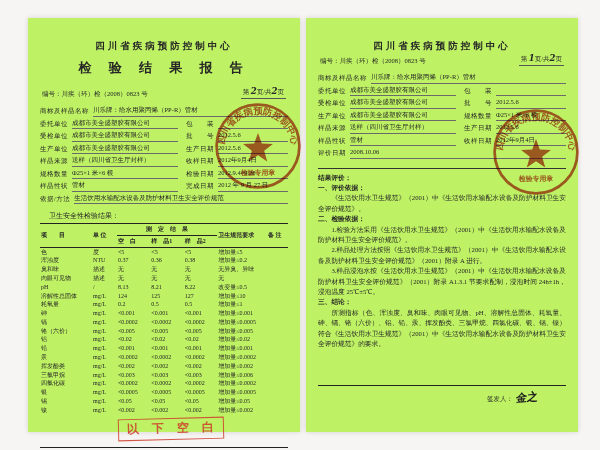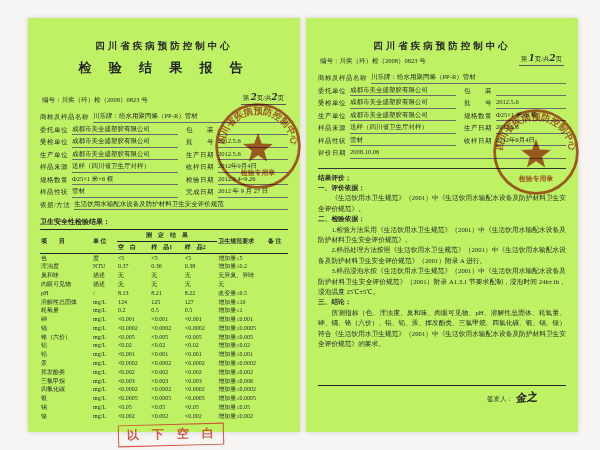--- a/index.html
+++ b/index.html
@@ -2,30 +2,30 @@
 <html><head>
 <meta charset="utf-8">
 <style>
   html,body{margin:0;padding:0;}
   body{width:600px;height:450px;background:#f6f5f3;font-family:"Liberation Serif",serif;overflow:hidden;position:relative;}
   .canvas{position:absolute;inset:0;}
   .doc{position:absolute;top:18px;width:272px;height:414px;background:#bef264;box-shadow:0 0 5px rgba(0,0,0,.14);box-sizing:border-box;padding:8px 12px;color:#262626;font-size:6.5px;}
   .doc-left{left:28px;}
   .doc-right{left:306px;}
   .org{ text-align:center;font-weight:bold;font-size:9.5px;letter-spacing:3px;margin-top:14px;}
-  .doc-title{text-align:center;font-weight:bold;font-size:13px;letter-spacing:7px;margin:6px 0 15px;}
+  .doc-title{text-align:center;font-weight:bold;font-size:13px;letter-spacing:7px;margin:6px 0 9px;}
   .meta-row{display:flex;justify-content:space-between;align-items:flex-end;margin:0 2px 5px;font-size:6.5px;}
   .page-info .hand{font-family:"DejaVu Serif",serif;font-style:italic;font-weight:bold;font-size:8.5px;}
   .page-info{border-bottom:1px solid #555;padding:0 2px 1px;}
   .fields{display:flex;flex-direction:column;gap:0;}
   .frow{display:flex;gap:8px;line-height:11.5px;}
   .fcell{display:flex;gap:4px;align-items:flex-end;}
   .flabel{white-space:nowrap;letter-spacing:.5px;}
   .fvalue{flex:1;border-bottom:1px solid #6a6a6a;min-height:9px;white-space:nowrap;overflow:hidden;}
-  .section-title{font-weight:bold;font-size:7px;margin:7px 0 2px;}
+  .section-title{font-weight:normal;font-size:7px;margin:7px 9px 2px;}
   table{width:100%;border-collapse:collapse;table-layout:fixed;font-size:6px;border-top:1.6px solid #222;}
   thead td{border-bottom:1px solid #222;padding:1px 1px;font-weight:bold;text-align:left;}
   thead td.ctr{text-align:center;}
   tbody td{padding:.6px 1px;line-height:7.6px;text-align:left;white-space:nowrap;overflow:hidden;}
   .below-blank{position:relative;height:30px;}
   .blank-stamp{position:absolute;left:78px;top:3px;color:#cd3b2a;border:1.6px solid #cd3b2a;font-weight:bold;font-size:12px;letter-spacing:5px;padding:1px 4px 2px 8px;transform:rotate(-1.5deg);opacity:.85;white-space:nowrap;}
   .rule{border-top:1.6px solid #222;margin:2px 0 4px;}
   .issue-line{text-align:right;padding-right:28px;font-size:6.5px;}
   .sign{display:inline-block;font-family:"DejaVu Serif",serif;font-weight:bold;font-size:11px;transform:rotate(-5deg) skewX(-10deg);margin-left:3px;color:#1d1d1d;}
   .divider{border-top:1.5px solid #333;margin:9px 0 4px;}

